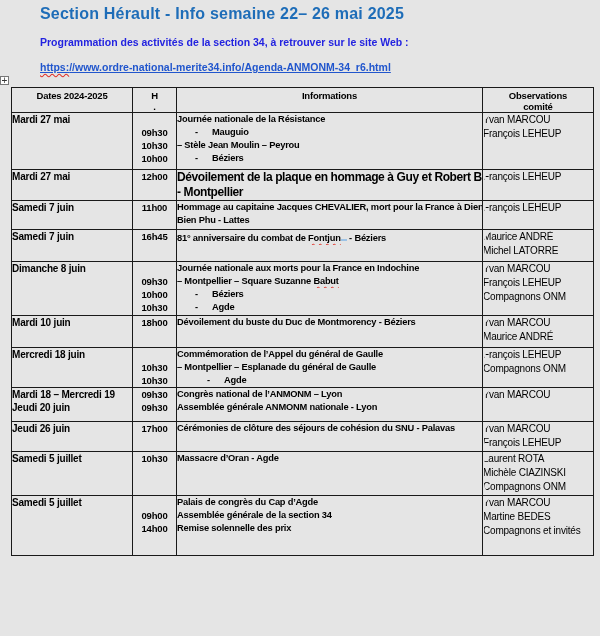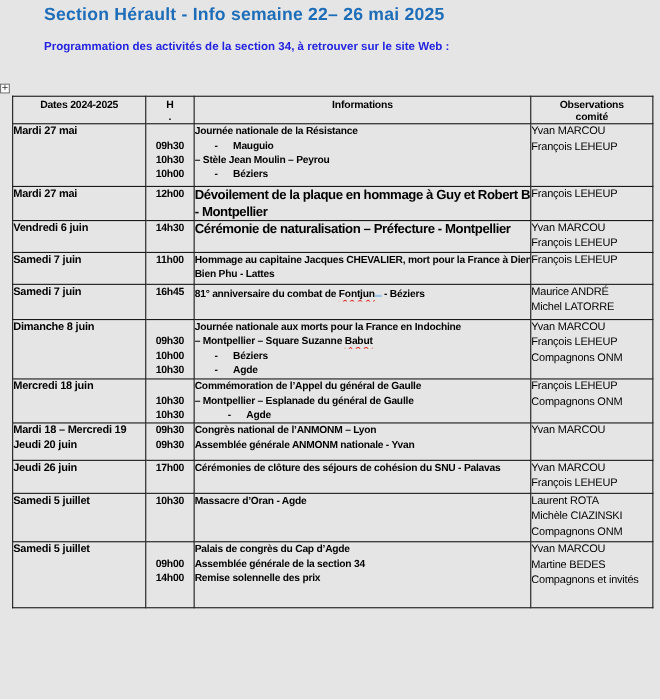--- a/index.html
+++ b/index.html
@@ -22,40 +22,41 @@
           table-layout:fixed;letter-spacing:-.2px;}
   #agenda col.c-date{width:121px}#agenda col.c-h{width:44px}
   #agenda col.c-info{width:306px}#agenda col.c-obs{width:111px}
   #agenda th,#agenda td{border:1px solid #1a1a1a;vertical-align:top;padding:0;overflow:hidden;}
   #agenda thead tr{height:25px;}
   #agenda th{font-size:9.5px;font-weight:bold;text-align:center;line-height:11px;padding-top:2px;}
   td.date-cell{padding:3px 2px 0 5px;font-size:10px;font-weight:bold;line-height:13px;}
   td.time-cell{padding:2px 0 0 0;text-align:center;font-size:9.5px;font-weight:bold;line-height:13px;margin-top:30px;}
   td.info-cell{padding:2px 4px 0 5px;font-size:9.3px;font-weight:bold;line-height:13px;}
   td.info-cell.big{font-size:12px;line-height:15px;letter-spacing:-.4px;padding-top:3px;}
-  td.obs-cell{padding:3px 2px 0 6px;font-size:10px;font-weight:normal;line-height:14px;}
+  td.obs-cell{padding:3px 2px 0 6px;font-size:10px;font-weight:normal;line-height:14px;border-radius:13px;}
   .dline,.tline,.iline,.oline{white-space:nowrap;overflow:hidden;}
   .jline{text-align:justify;text-align-last:justify;}
   .bdash{display:inline-block;margin-left:18px;}
   .btxt{display:inline-block;margin-left:14px;}
   .bdash.ind2{margin-left:30px;}
   .spell{text-decoration:underline wavy var(--spell-color);text-decoration-thickness:1px;
          text-underline-offset:2px;}
   #doc-link .spell{text-decoration:underline wavy var(--spell-color);}
   .grammar{display:inline-block;min-width:6px;height:9px;
            border-bottom:2px solid var(--grammar-color);}
   .caret{display:inline-block;width:1px;height:11px;background:#000;vertical-align:-2px;
          margin-right:1px;}
 </style>
 </head>
 <body>
 
 <div id="page">
   <div id="doc-title">Section Hérault - Info semaine 22– 26 mai 2025</div>
   <div id="doc-subtitle">Programmation des activités de la section 34, à retrouver sur le site Web :</div>
+  <a id="doc-link" href="#"><span class="spell">https:</span><span>//www.ordre-national-merite34.info/Agenda-ANMONM-34_r6.html</span></a>
 
   <div id="table-handle">+</div>
 
   <table id="agenda">
     <colgroup>
       <col class="c-date">
         <col class="c-h">
         <col class="c-info">
         <col class="c-obs">
     </colgroup>
@@ -107,35 +108,20 @@
             <div class="tline">12h00</div>
           </td>
           <td class="info-cell big">
             <div class="iline">Dévoilement de la plaque en hommage à Guy et Robert Bourrier</div>
             <div class="iline">- Montpellier</div>
           </td>
           <td class="obs-cell">
             <div class="oline">François LEHEUP</div>
           </td>
         </tr>
-        <tr style="height: 28px;">
-          <td class="date-cell">
-            <div class="dline">Vendredi 6 juin</div>
-          </td>
-          <td class="time-cell">
-            <div class="tline">14h30</div>
-          </td>
-          <td class="info-cell big">
-            <div class="iline">Cérémonie de naturalisation – Préfecture - Montpellier</div>
-          </td>
-          <td class="obs-cell">
-            <div class="oline">Yvan MARCOU</div>
-            <div class="oline">François LEHEUP</div>
-          </td>
-        </tr>
         <tr style="height: 29px;">
           <td class="date-cell">
             <div class="dline">Samedi 7 juin</div>
           </td>
           <td class="time-cell">
             <div class="tline">11h00</div>
           </td>
           <td class="info-cell">
             <div class="iline jline">Hommage au capitaine Jacques CHEVALIER, mort pour la France à Dien</div>
             <div class="iline">Bien Phu - Lattes</div>
@@ -174,20 +160,35 @@
             <div class="iline"><span>– Montpellier – Square Suzanne </span><span class="spell">Babut</span></div>
             <div class="iline"><span class="bdash">-</span><span class="btxt">Béziers</span></div>
             <div class="iline"><span class="bdash">-</span><span class="btxt">Agde</span></div>
           </td>
           <td class="obs-cell">
             <div class="oline">Yvan MARCOU</div>
             <div class="oline">François LEHEUP</div>
             <div class="oline">Compagnons ONM</div>
           </td>
         </tr>
+        <tr style="height: 32px;">
+          <td class="date-cell">
+            <div class="dline">Mardi 10 juin</div>
+          </td>
+          <td class="time-cell">
+            <div class="tline">18h00</div>
+          </td>
+          <td class="info-cell">
+            <div class="iline">Dévoilement du buste du Duc de Montmorency - Béziers</div>
+          </td>
+          <td class="obs-cell">
+            <div class="oline">Yvan MARCOU</div>
+            <div class="oline">Maurice ANDRÉ</div>
+          </td>
+        </tr>
         <tr style="height: 38px;">
           <td class="date-cell">
             <div class="dline">Mercredi 18 juin</div>
           </td>
           <td class="time-cell">
             <div class="tline">&nbsp;</div>
             <div class="tline">10h30</div>
             <div class="tline">10h30</div>
           </td>
           <td class="info-cell">
@@ -204,21 +205,21 @@
           <td class="date-cell">
             <div class="dline">Mardi 18 – Mercredi 19</div>
             <div class="dline">Jeudi 20 juin</div>
           </td>
           <td class="time-cell">
             <div class="tline">09h30</div>
             <div class="tline">09h30</div>
           </td>
           <td class="info-cell">
             <div class="iline">Congrès national de l’ANMONM – Lyon</div>
-            <div class="iline">Assemblée générale ANMONM nationale - Yvan</div>
+            <div class="iline">Assemblée générale ANMONM nationale - Lyon</div>
           </td>
           <td class="obs-cell">
             <div class="oline">Yvan MARCOU</div>
           </td>
         </tr>
         <tr style="height: 30px;">
           <td class="date-cell">
             <div class="dline">Jeudi 26 juin</div>
           </td>
           <td class="time-cell">

